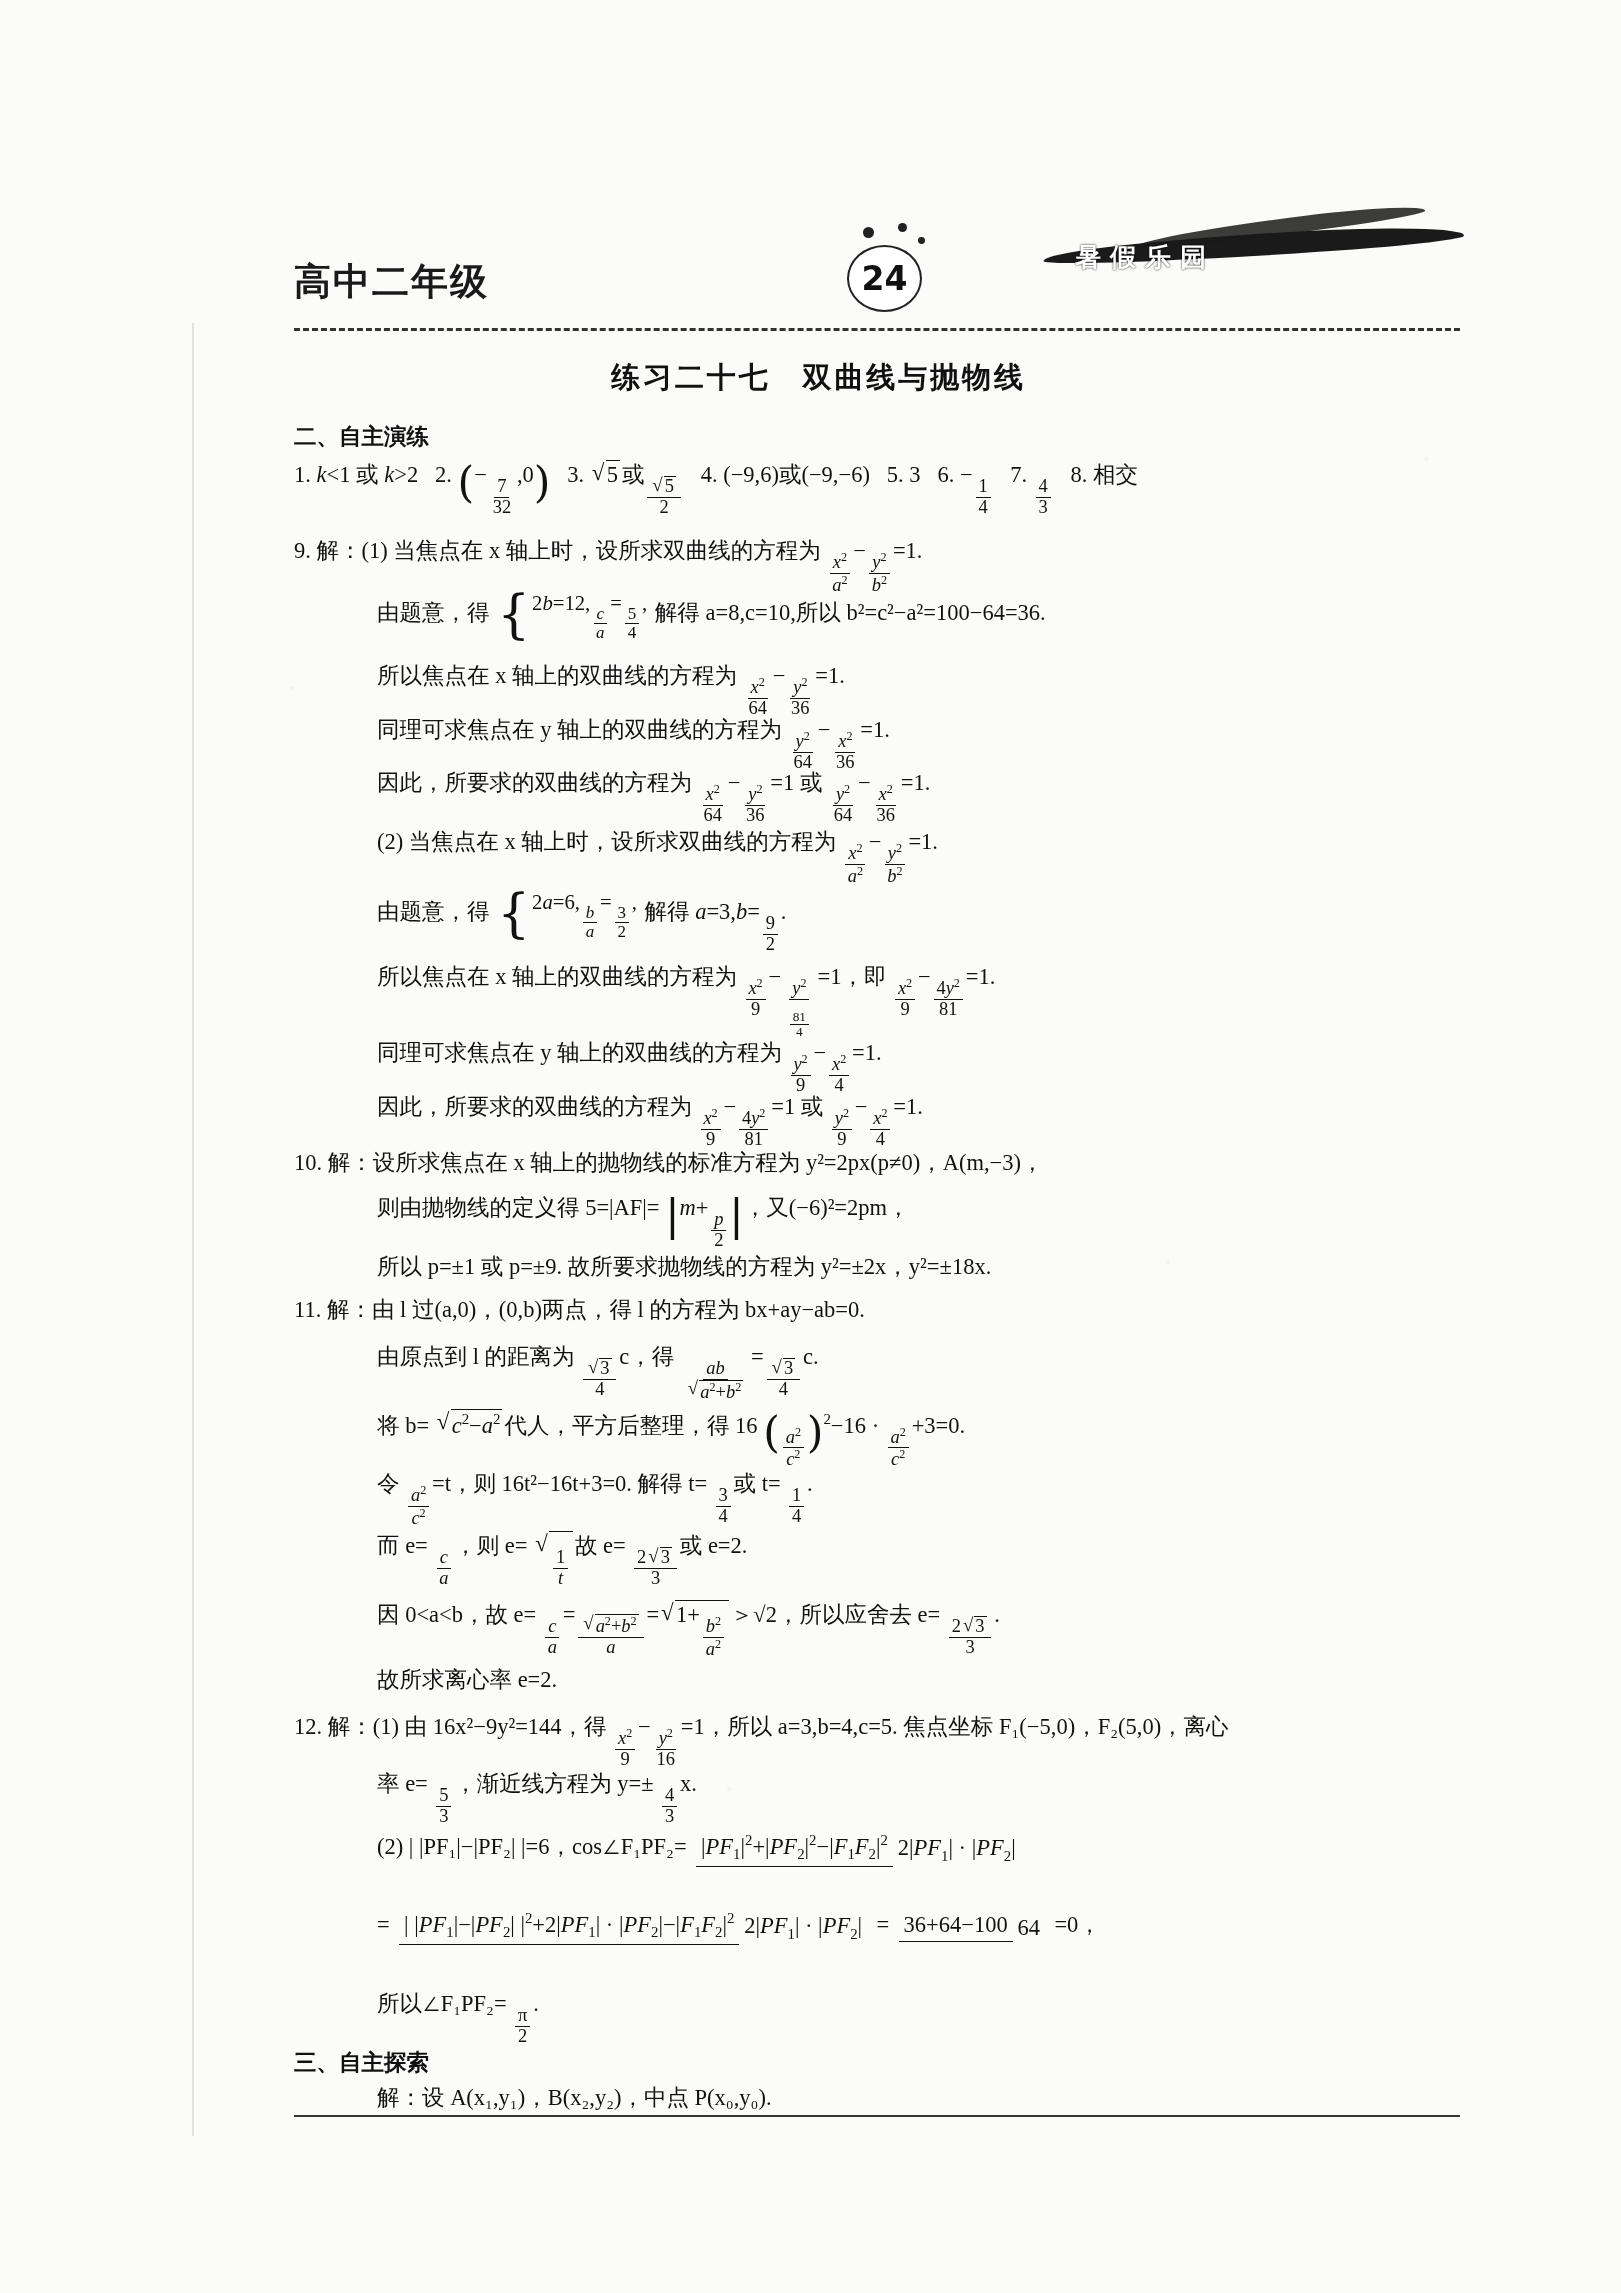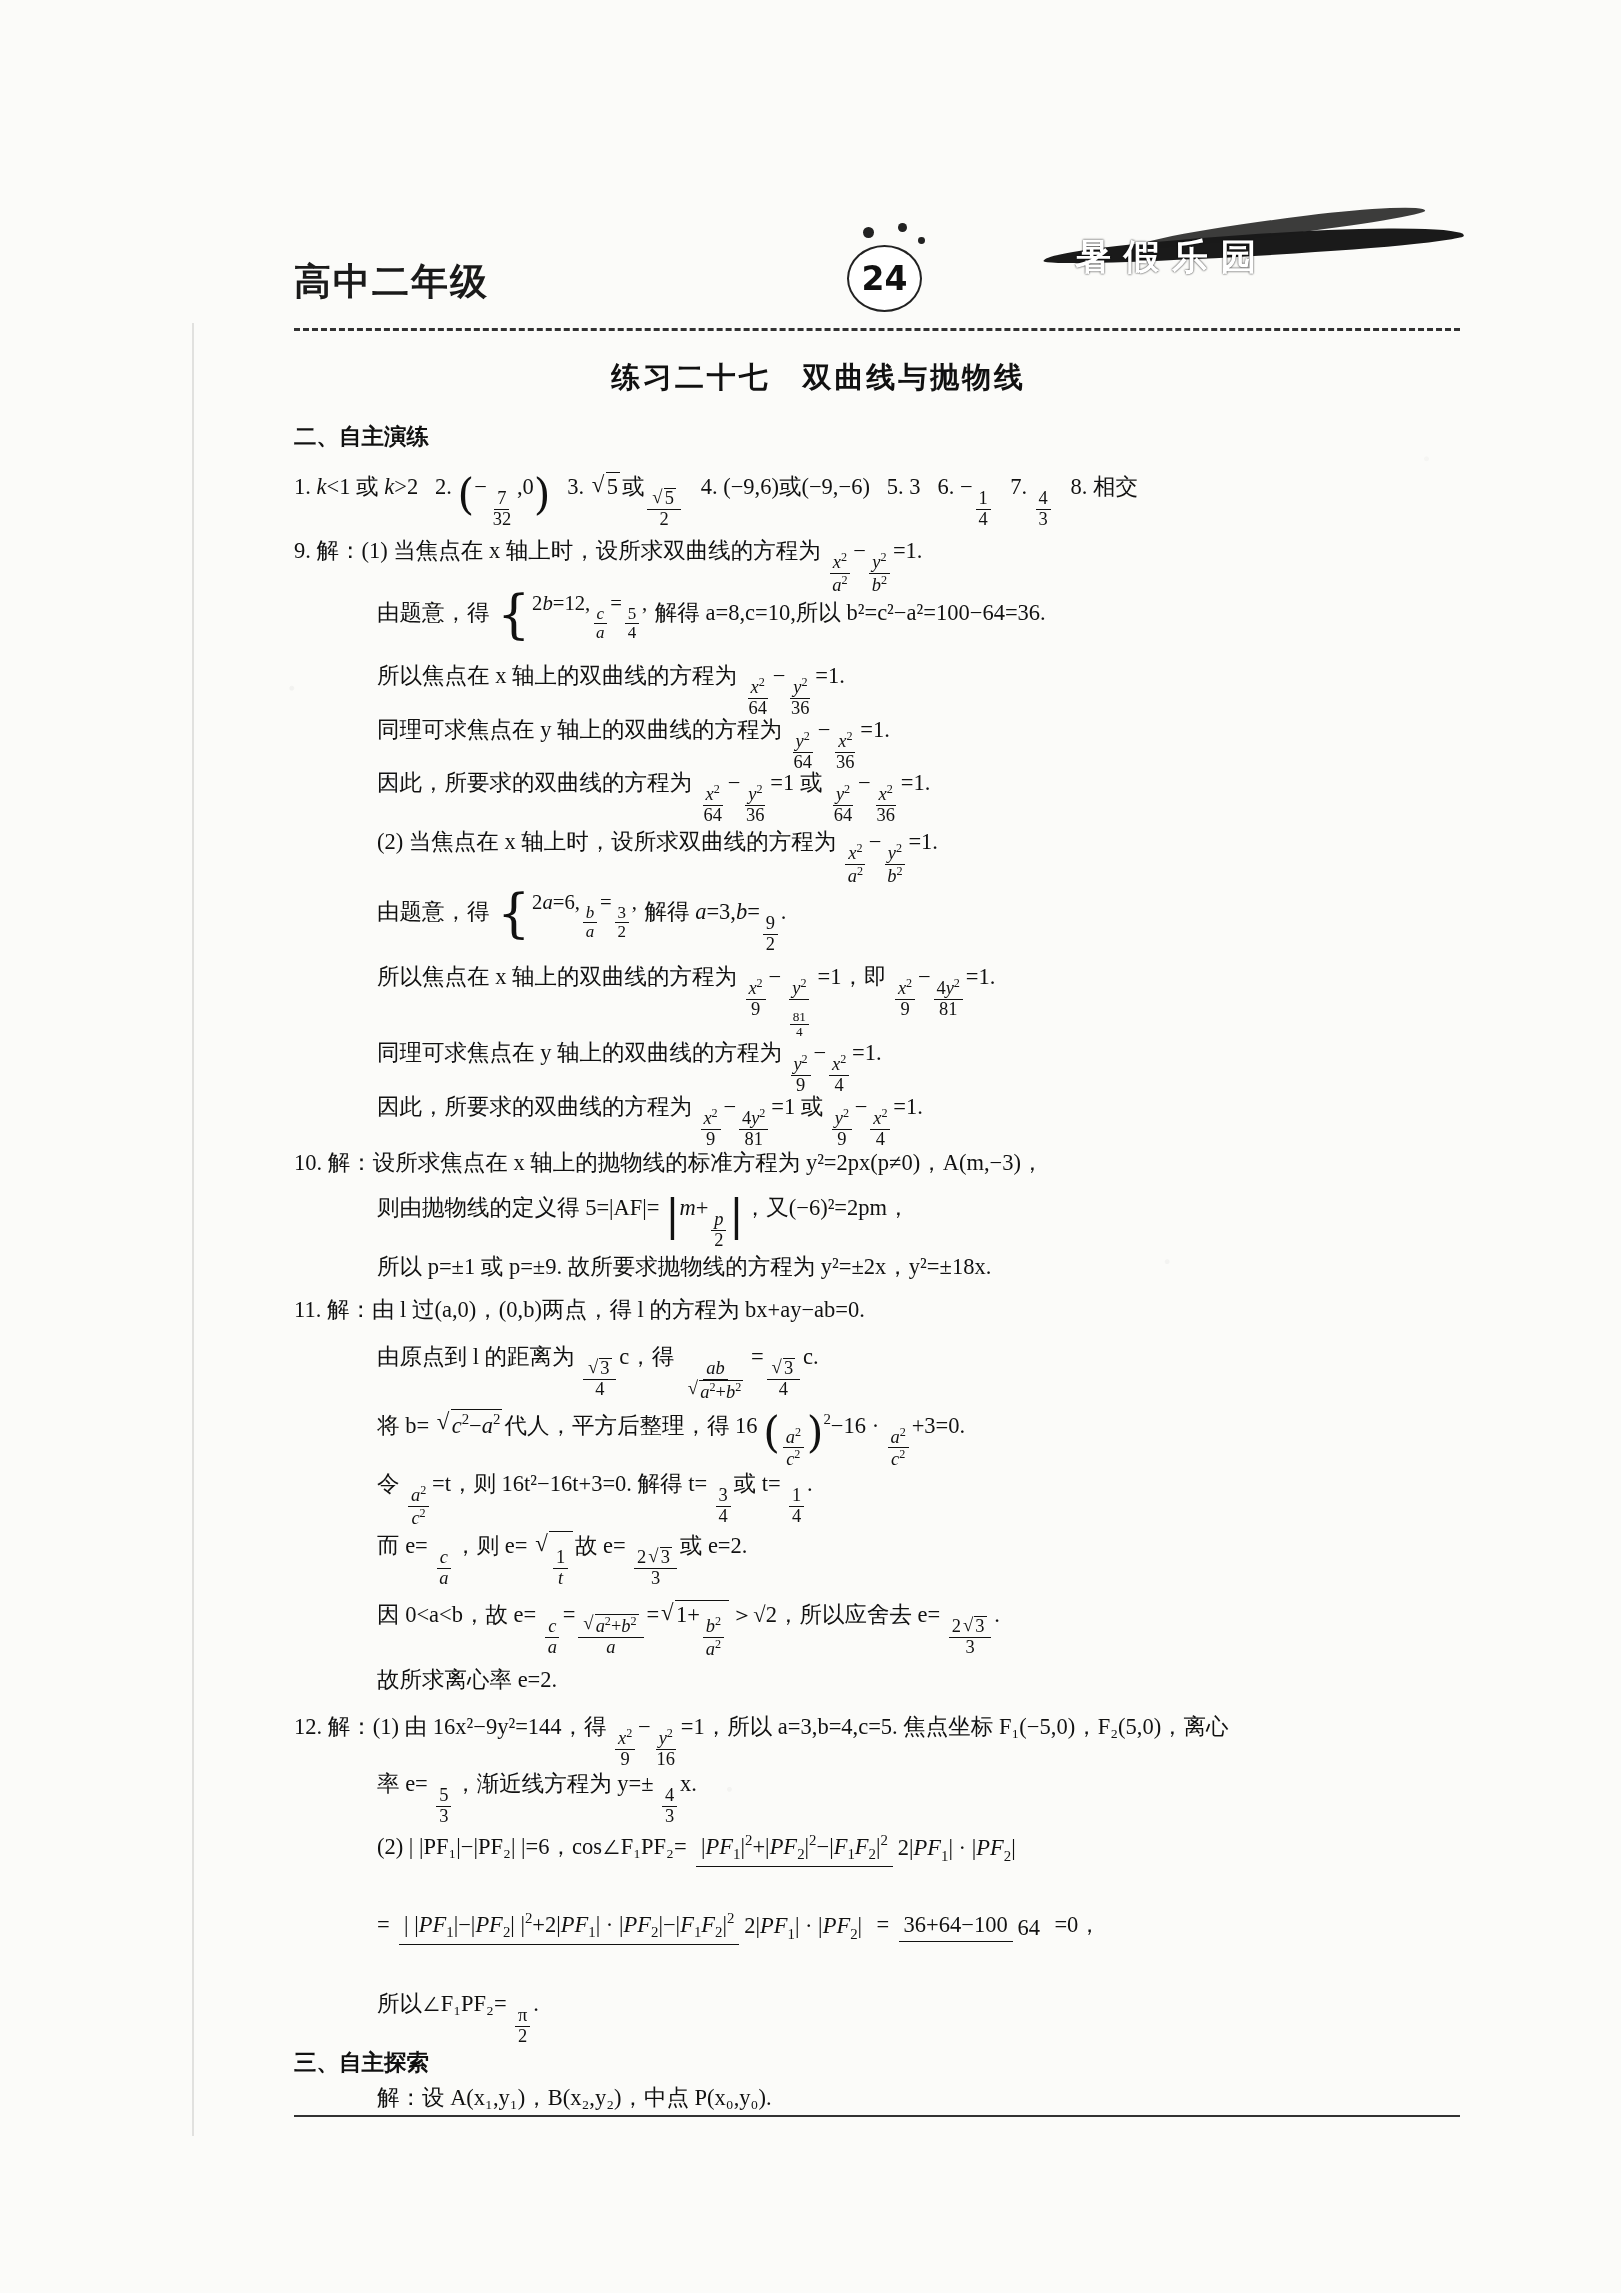--- a/index.html
+++ b/index.html
@@ -60,23 +60,23 @@
     border-radius:60% 40% 50% 45%/70% 60% 40% 30%;
     transform:rotate(-3.2deg);
   }
   .brush .stroke2{
     position:absolute;left:118px;top:17.6px;width:294px;height:15.7px;
     background:#1a1a1a;opacity:.85;
     border-radius:60% 40% 50% 45%/70% 60% 40% 30%;
     transform:rotate(-7deg);
   }
   .brush .hz{
-    position:absolute;top:32px;
+    position:absolute;top:39px;
     font-family:"DejaVu Sans", sans-serif;
-    font-size:36px;font-weight:bold;color:#fff;
+    font-size:26px;font-weight:bold;color:#fff;
     text-shadow:0 0 2px #000;
   }
   .dashline{
     position:absolute;left:294px;top:328px;width:1166px;height:0;
     border-top:3.9px dashed #333;
   }
   .title{
     position:absolute;left:8px;top:358px;width:1621px;text-align:center;
     font-family:"DejaVu Sans", sans-serif;
     font-size:29px;font-weight:bold;letter-spacing:2.9px;
@@ -153,21 +153,21 @@
       <div class="stroke2"></div>
       <div class="hz" style="left:61px;">暑 假 乐 园</div>
     </div>
 
     <div class="dashline"></div>
 
     <div class="title">练习二十七　双曲线与抛物线</div>
 
     <div class="sechead" style="top:421px;">二、自主演练</div>
 
-    <div class="line ind1" style="top:472px;">
+    <div class="line ind1" style="top:460px;">
       <span>1.</span>
       <span class="math">k</span>&lt;1 或 <span class="math">k</span>&gt;2
       &nbsp;&nbsp;<span>2.</span>
       <span class="paren-big">(</span>−<span class="frac">
           <span class="num">7</span>
           <span class="den">32</span>
         </span>,0<span class="paren-big">)</span>
       &nbsp;&nbsp;<span>3.</span>
       <span class="sqrt"><span class="rad">5</span></span>或<span class="frac">
           <span class="num"><span class="sqrt"><span class="rad">5</span></span></span>

